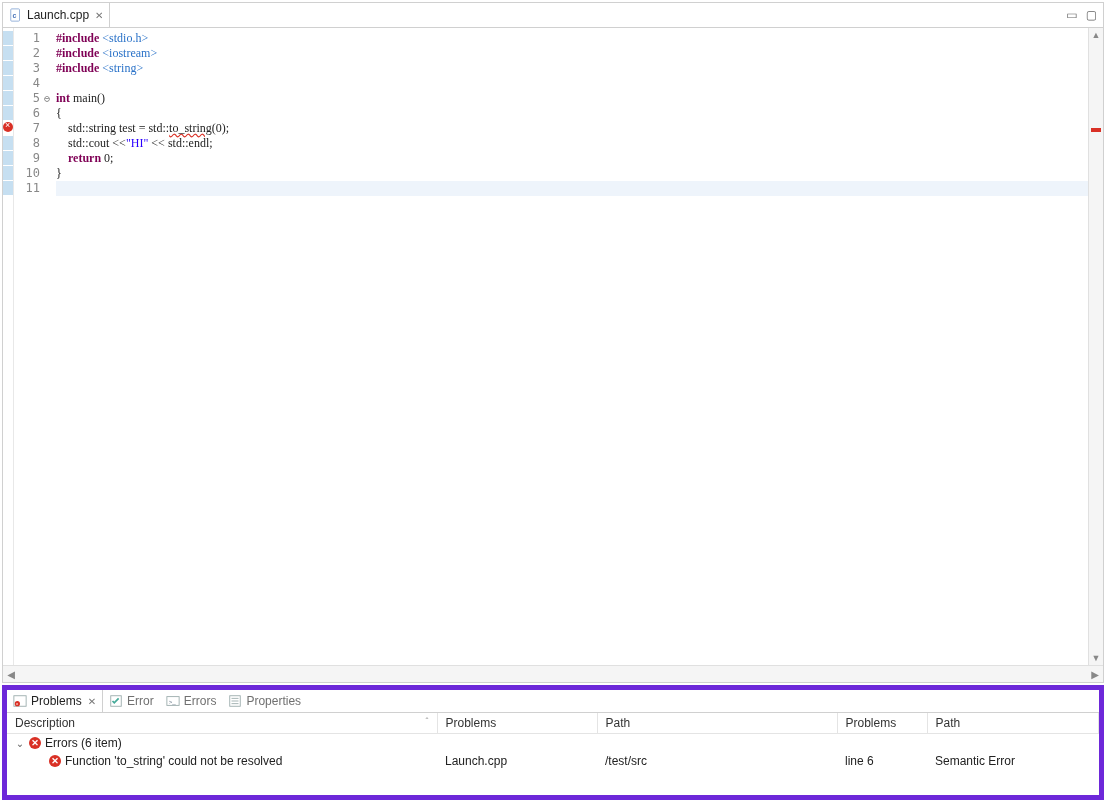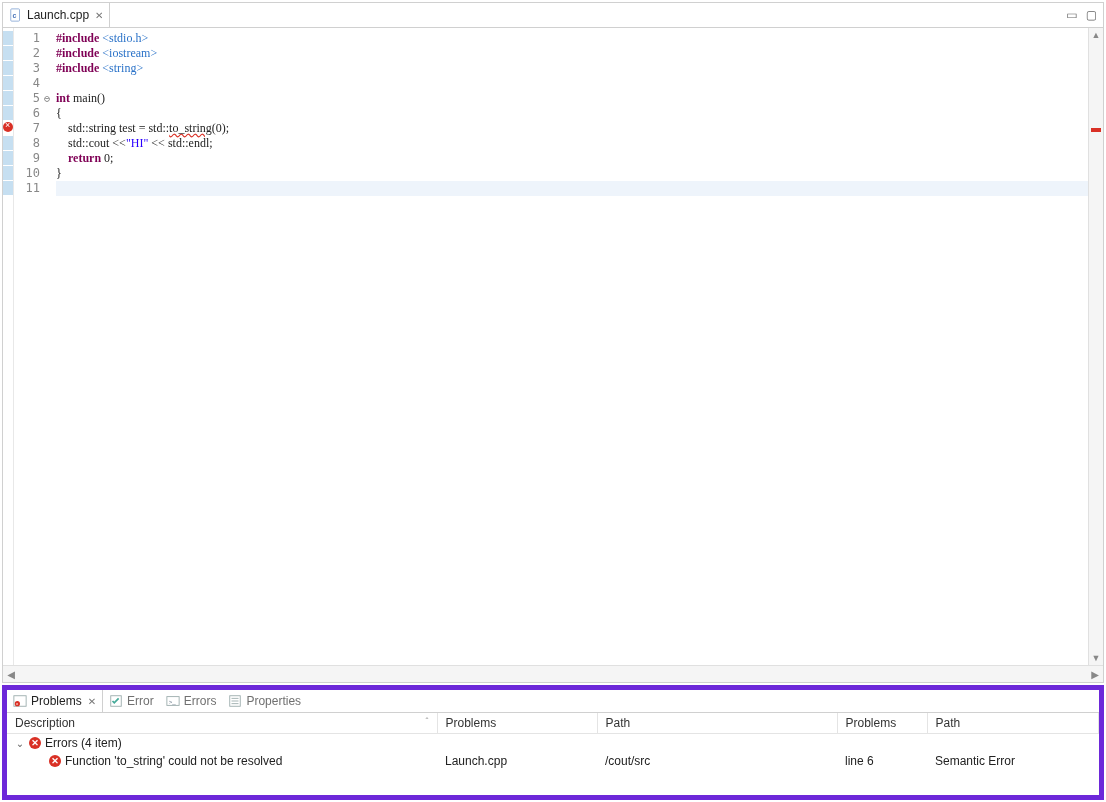--- a/index.html
+++ b/index.html
@@ -173,33 +173,33 @@
             <th>Problems</th>
             <th>Path</th>
           </tr>
         </thead>
         <tbody id="problems-body">
             <tr>
               <td colspan="5">
                 <div class="tree-row">
                   <span class="twisty">⌄</span>
                   <span class="err-icon">✕</span>
-                  <span>Errors (4 item)</span>
+                  <span>Errors (6 item)</span>
                 </div>
               </td>
             </tr>
             <tr>
               <td>
                 <div class="tree-row" style="padding-left:34px">
                   <span class="err-icon">✕</span>
                   <span>Function 'to_string' could not be resolved</span>
                 </div>
               </td>
               <td>Launch.cpp</td>
-              <td>/cout/src</td>
+              <td>/test/src</td>
               <td>line 6</td>
               <td>Semantic Error</td>
             </tr>
           </tbody>
       </table>
     </div>
   </div>
 
 </div>
 

